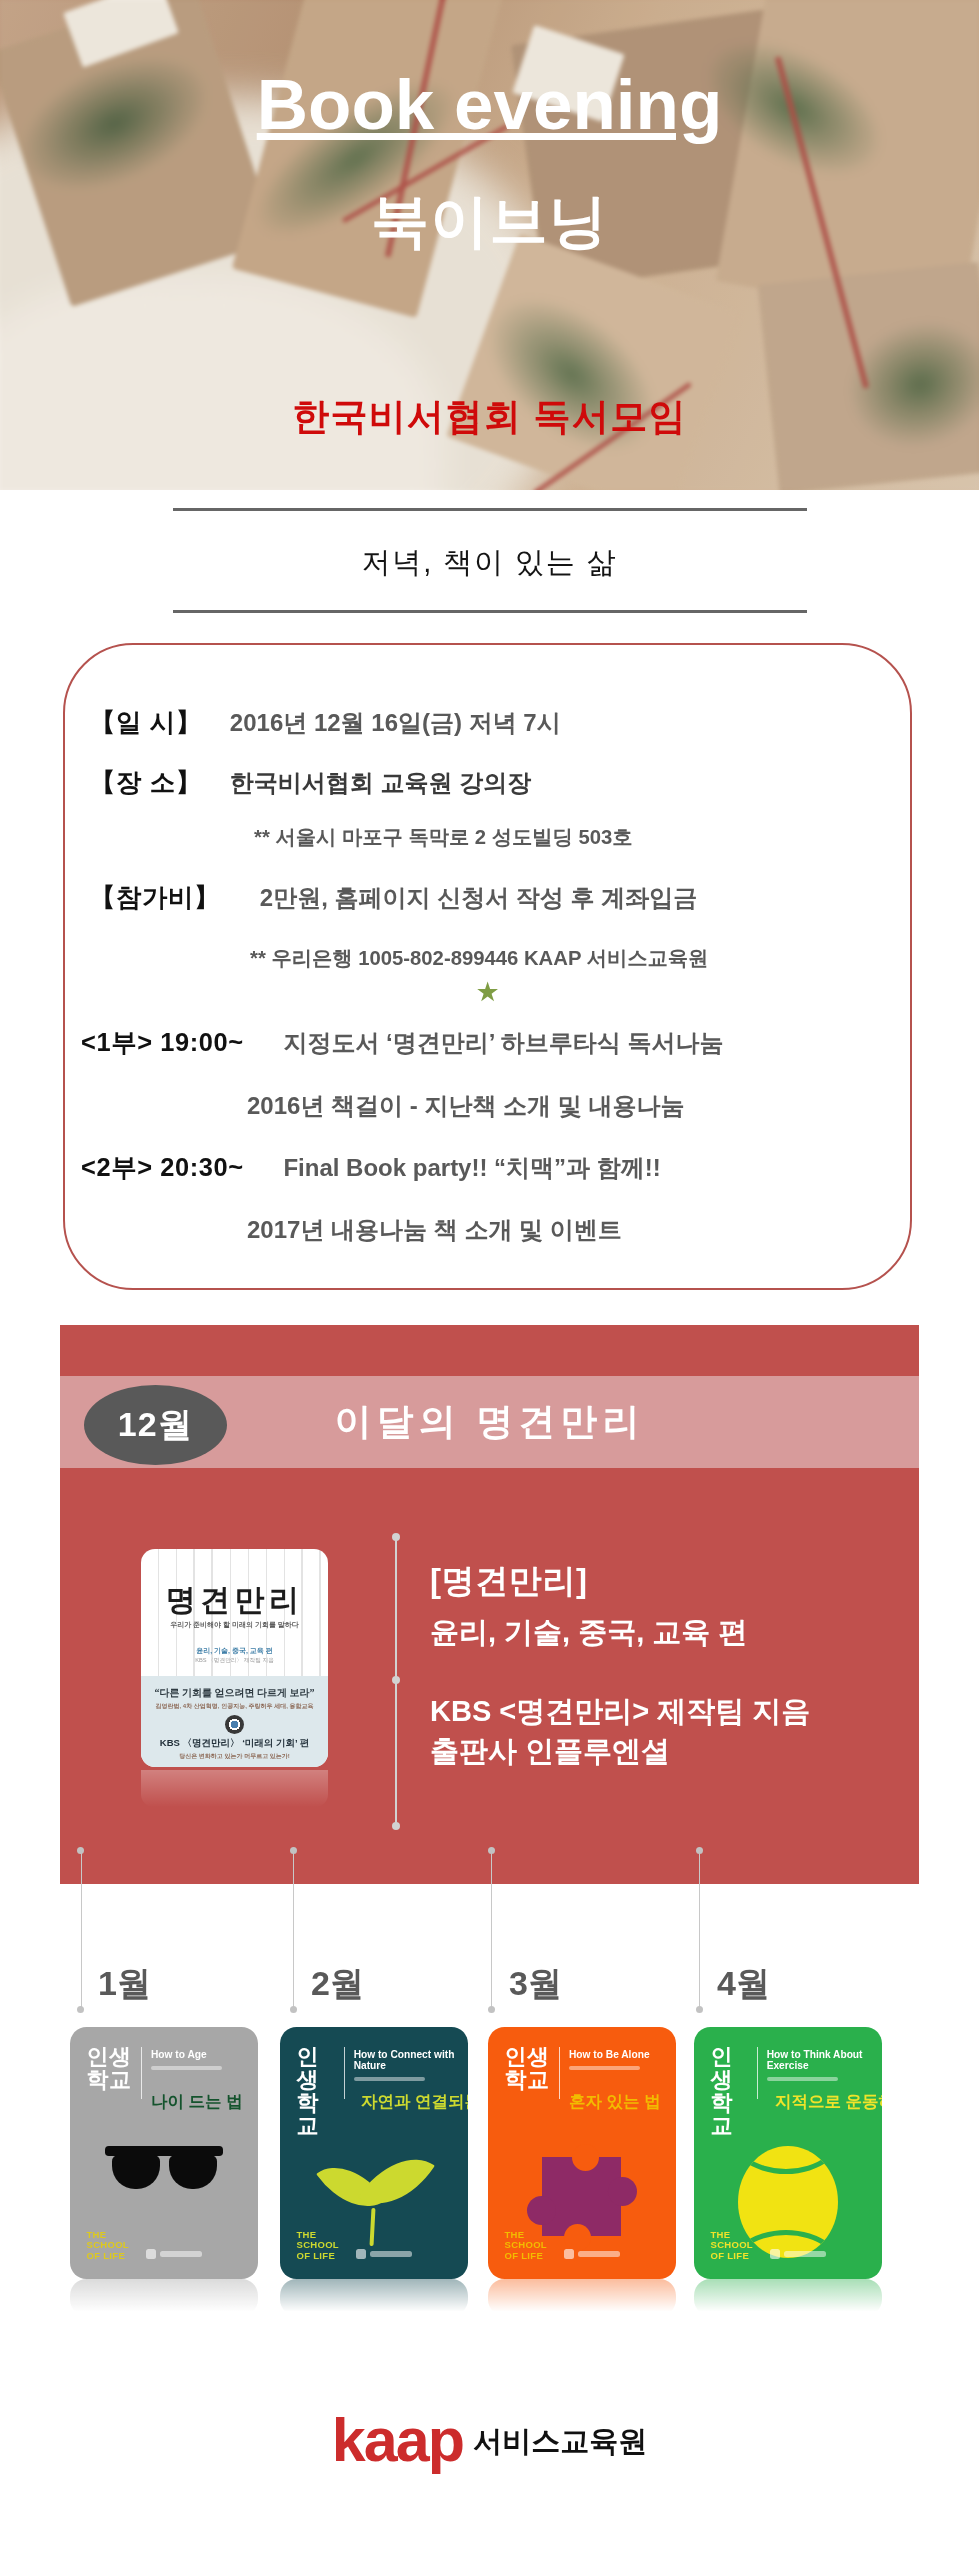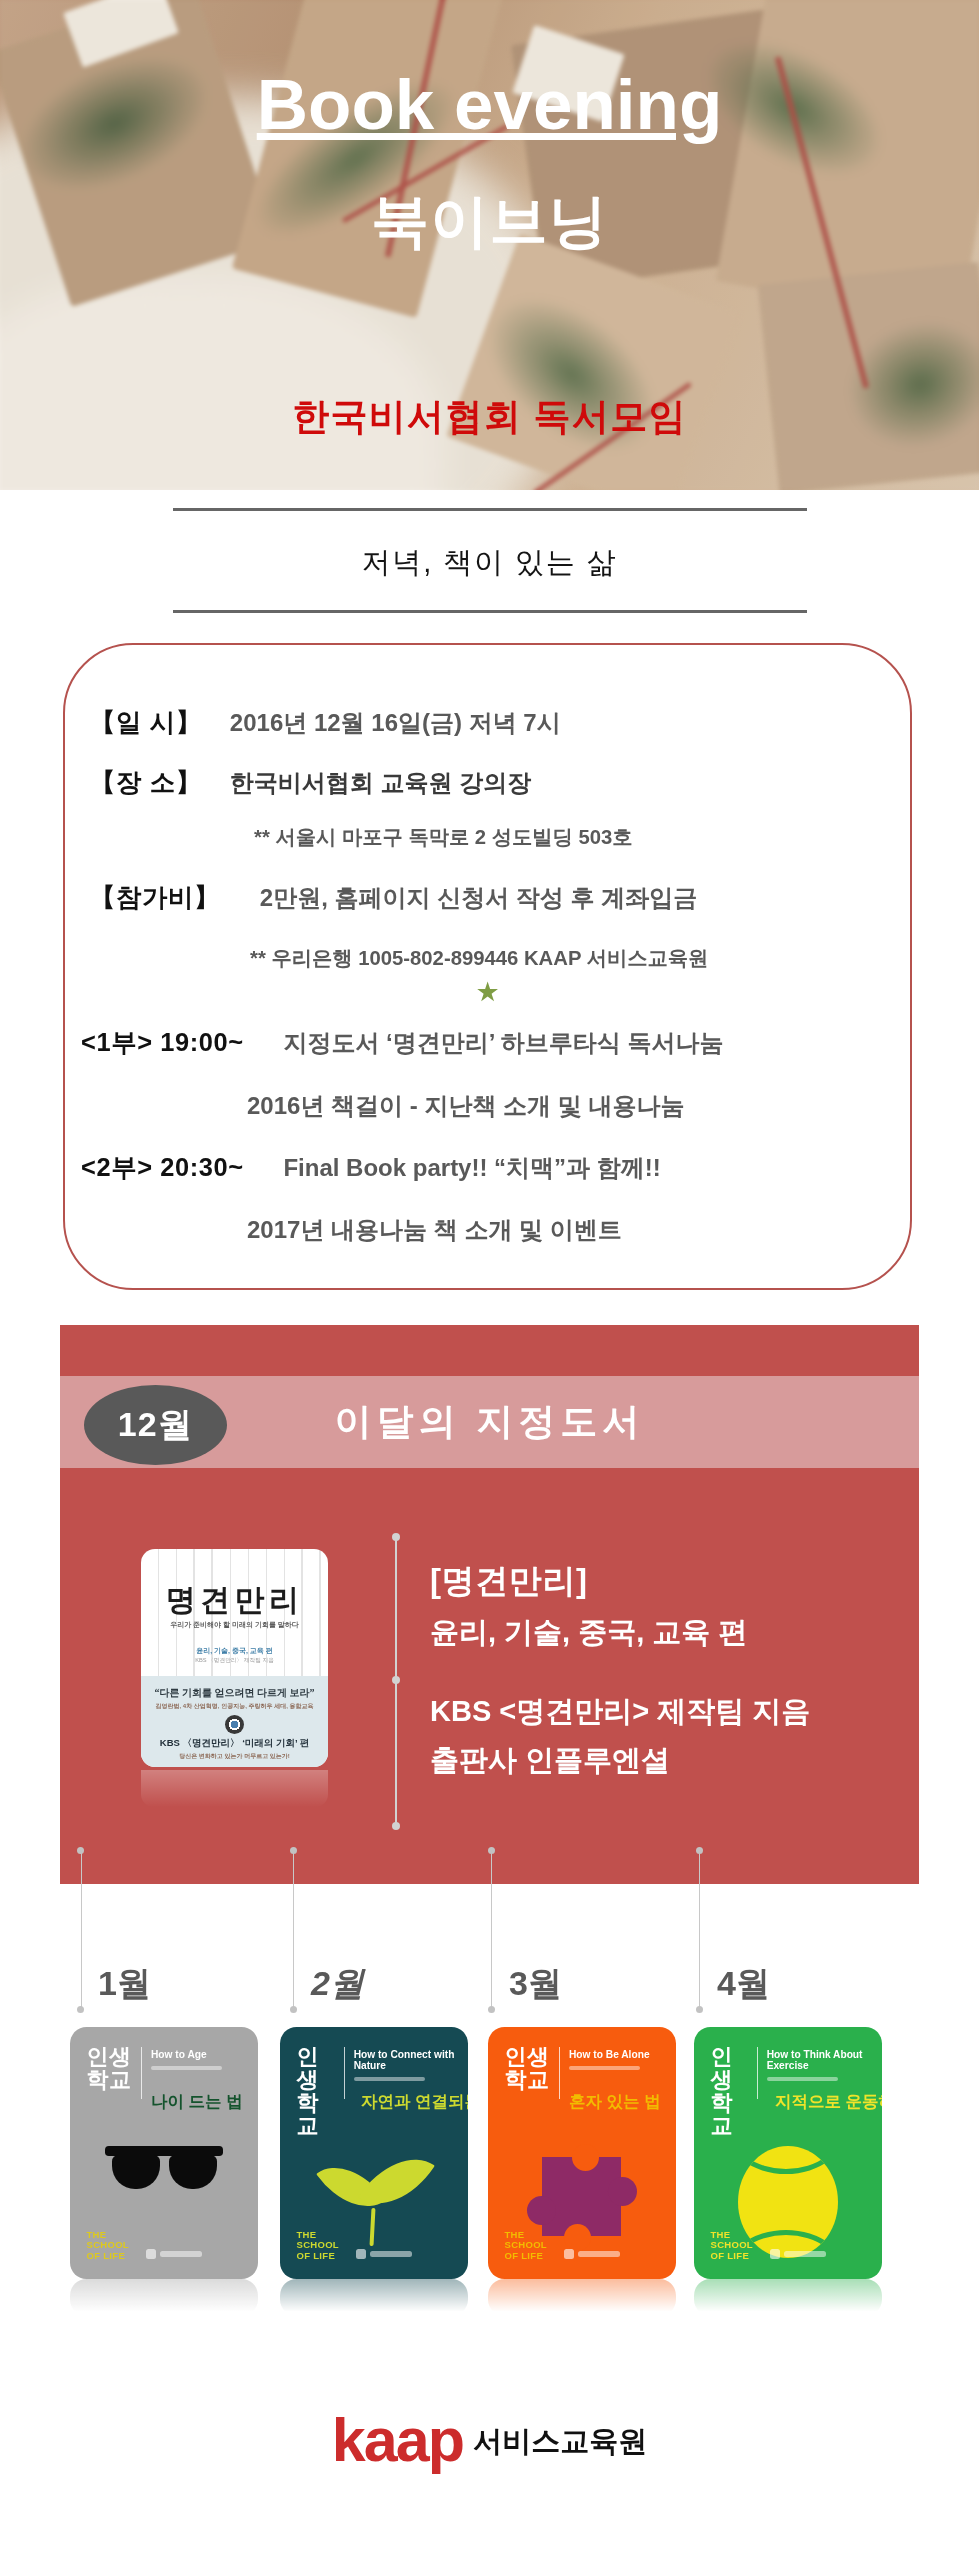--- a/index.html
+++ b/index.html
@@ -103,21 +103,21 @@
                    background:linear-gradient(180deg,rgba(255,255,255,.28),rgba(255,255,255,0)); border-radius:0 0 12.7px 12.7px; }
 
   .vdivider { position:absolute; left:335px; top:211px; width:1.9px; height:292px; background:#d2d2d2; }
   .vdot { position:absolute; left:332px; width:8.3px; height:8.3px; border-radius:50%; background:#d2d2d2; }
   .vdot1 { top:208px; } .vdot2 { top:351px; } .vdot3 { top:497px; }
 
   .desc { position:absolute; left:370px; top:234px; color:#fff; }
   .desc-title { font-size:33px; font-weight:800; letter-spacing:0.6px; }
   .desc-l1 { margin-top:9px; font-size:29px; font-weight:600; }
   .desc-l2 { margin-top:39px; font-size:29px; font-weight:600; }
-  .desc-l3 { margin-top:9px; font-size:29px; font-weight:600; }
+  .desc-l3 { font-size:29px; font-weight:600; }
 
   
   .tline { position:absolute; width:1.3px; height:159px; top:1850px; background:#c8c8c8; }
   .tdot { position:absolute; width:7px; height:7px; border-radius:50%; background:#c2c2c2; }
   .month-label { position:absolute; top:1961px; font-size:34px; font-weight:800; color:#595959; }
 
   
   .book-col { position:absolute; top:2027px; width:188px; }
   .book { position:relative; width:188px; height:252px; border-radius:16.5px; overflow:hidden; color:#fff; }
   .book-head { position:absolute; top:19px; left:16.5px; display:flex; }
@@ -235,21 +235,21 @@
       <span class="ilabel">&lt;2부&gt; 20:30~</span>
       <span class="ivalue gap-val2">Final Book party!! “치맥”과 함께!!</span>
     </div>
     <div class="irow r-p2b">
       <span class="ivalue">2017년 내용나눔 책 소개 및 이벤트</span>
     </div>
   </div>
 
   <div class="panel">
     <div class="panel-band"></div>
-    <div class="panel-heading">이달의 지정도서</div>
+    <div class="panel-heading">이달의 명견만리</div>
     <div class="month-badge">12월</div>
 
     <div class="cover">
       <div class="cover-title">명견만리</div>
       <div class="cover-sub">우리가 준비해야 할 미래의 기회를 말하다</div>
       <div class="cover-blue">윤리, 기술, 중국, 교육 편</div>
       <div class="cover-gray">KBS 〈명견만리〉 제작팀 지음</div>
       <div class="cover-band">
         <div class="cb-quote">“다른 기회를 얻으려면 다르게 보라”</div>
         <div class="cb-sub">김영란법, 4차 산업혁명, 인공지능, 주링허우 세대, 융합교육</div>
@@ -279,21 +279,21 @@
   <div class="tline" style="left:699px;"></div>
   <div class="tdot" style="left:77px;top:1847px;"></div>
   <div class="tdot" style="left:290px;top:1847px;"></div>
   <div class="tdot" style="left:488px;top:1847px;"></div>
   <div class="tdot" style="left:696px;top:1847px;"></div>
   <div class="tdot" style="left:77px;top:2006px;"></div>
   <div class="tdot" style="left:290px;top:2006px;"></div>
   <div class="tdot" style="left:488px;top:2006px;"></div>
   <div class="tdot" style="left:696px;top:2006px;"></div>
   <div class="month-label" style="left:98px;">1월</div>
-  <div class="month-label" style="left:311px;font-style:italic;">2월</div>
+  <div class="month-label" style="left:311px;">2월</div>
   <div class="month-label" style="left:509px;">3월</div>
   <div class="month-label" style="left:717px;">4월</div>
 
   <div class="book-col" style="left:70px;">
     <div class="book" style="background: rgb(167, 167, 167);">
       <div class="book-head">
         <div class="brand">
             <div>인생</div>
             <div>학교</div>
           </div>

